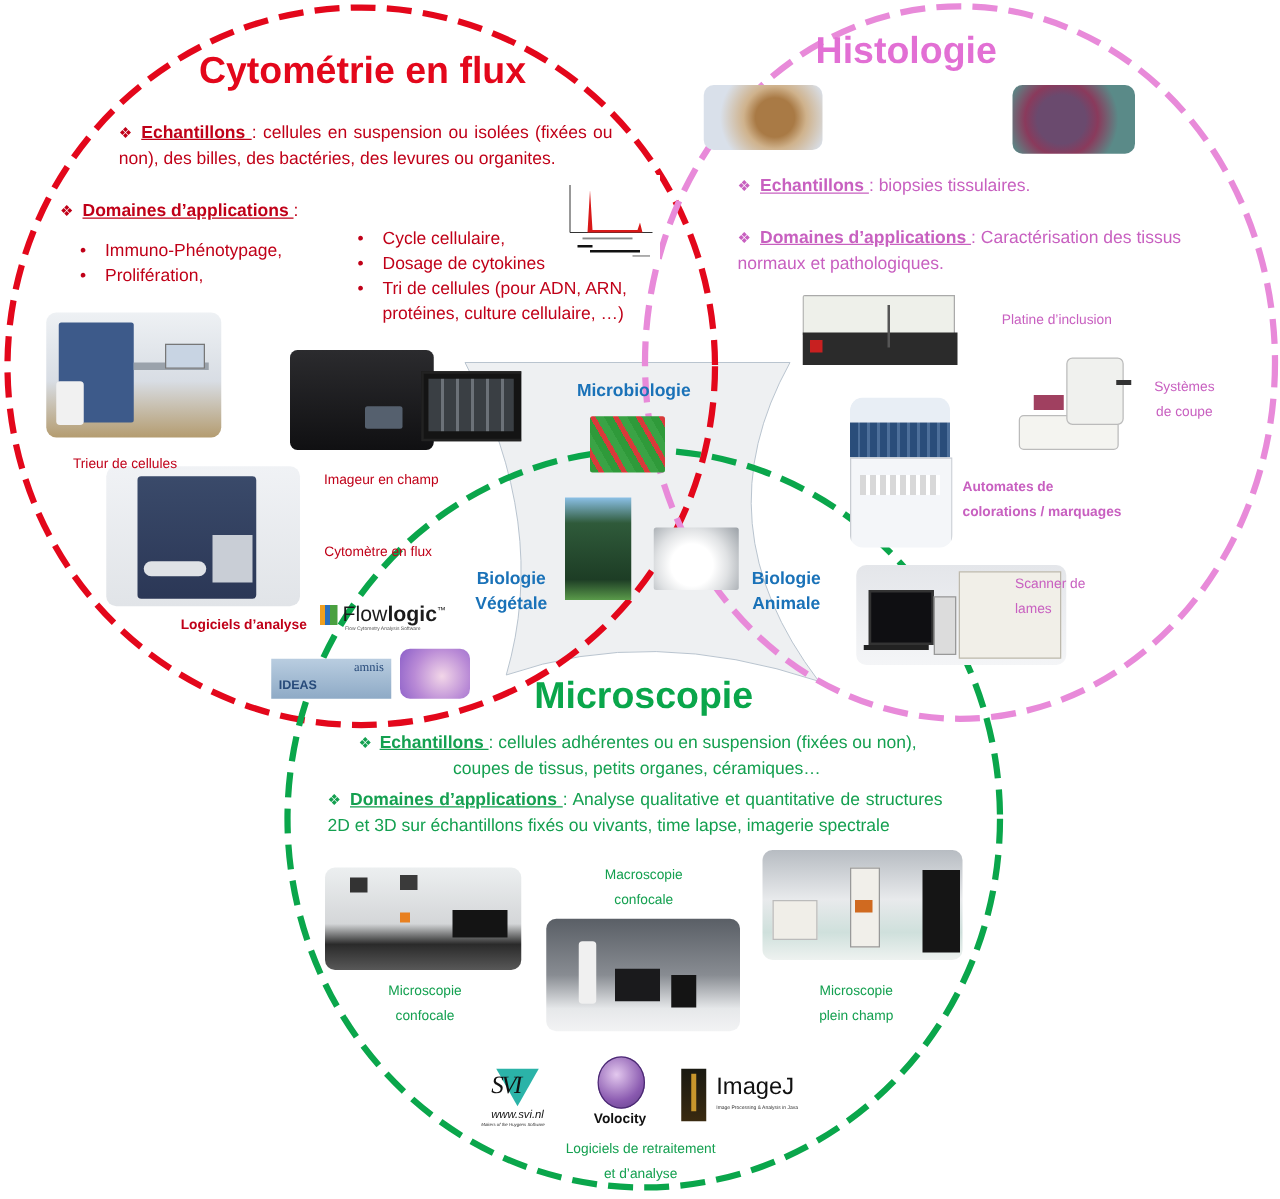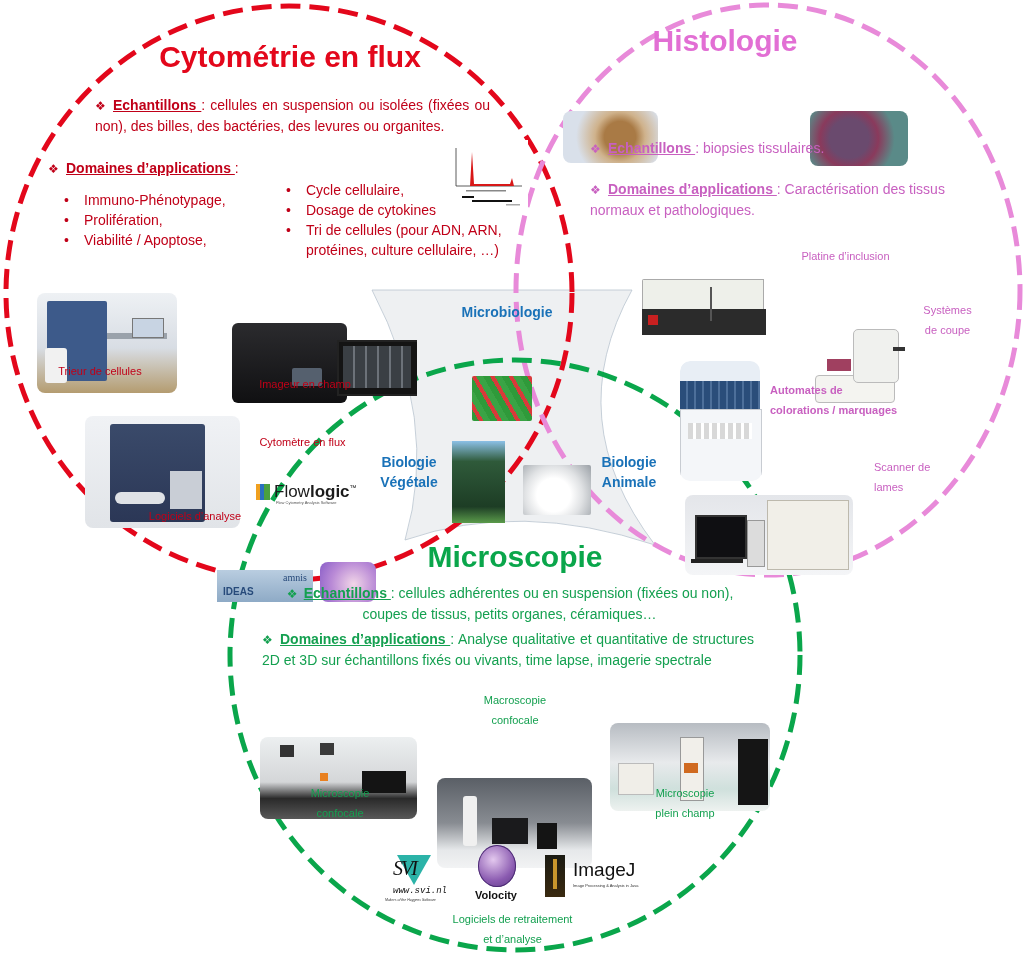--- a/index.html
+++ b/index.html
@@ -15,21 +15,21 @@
   .txt-red { color:#c00018; }
   .txt-pink { color:#c860c0; }
   .txt-green { color:#14a050; }
   .para { font-size:14px; line-height:20px; text-align:justify; }
   .kw { font-weight:bold; text-decoration:underline; }
   .diamond { display:inline-block; width:13px; font-size:12px; margin-right:5px; }
   ul.bul { margin:0; padding:0; list-style:none; font-size:14px; line-height:20px; }
   ul.bul li { position:relative; padding-left:24px; }
   ul.bul li::before { content:"•"; position:absolute; left:4px; top:0; }
   .label { font-size:11px; line-height:20px; text-align:center; }
-  .photo { position:absolute; z-index:2; border-radius:8px; overflow:hidden;margin-top:43px; }
+  .photo { position:absolute; z-index:2; border-radius:8px; overflow:hidden; }
   .center-region { position:absolute; z-index:0; }
 </style>
 </head>
 <body>
 
 <svg class="center-region" width="1024" height="959" style="left:0;top:0;">
   <path d="M 372 290 L 632 290 Q 560 420 655 545 Q 520 500 405 540 Q 440 420 372 290 Z" fill="#eef0f2" stroke="#b9c4cf" stroke-width="0.8"></path>
 </svg>
 
 <svg id="rings">
@@ -44,21 +44,20 @@
   <span class="diamond">❖</span><span class="kw">Echantillons </span><span>: cellules en suspension ou isolées (fixées ou non), des billes, des bactéries, des levures ou organites.</span>
 </div>
 
 <div class="abs para txt-red" style="left:48px;top:158px;width:300px;">
   <span class="diamond">❖</span><span class="kw">Domaines d’applications </span><span>:</span>
 </div>
 
 <ul class="abs bul txt-red" style="left:60px;top:190px;width:210px;">
   <li>Immuno-Phénotypage,</li>
   <li>Prolifération,</li>
-  <li>Viabilité / Apoptose,</li>
 </ul>
 <ul class="abs bul txt-red" style="left:282px;top:180px;width:258px;">
   <li>Cycle cellulaire,</li>
   <li>Dosage de cytokines</li>
   <li>Tri de cellules (pour ADN, ARN, protéines, culture cellulaire, …)</li>
 </ul>
 
 <svg class="abs" style="left:448px;top:140px;" width="80" height="70">
   <rect x="0" y="0" width="80" height="70" fill="#ffffff"></rect>
   <line x1="8" y1="8" x2="8" y2="46" stroke="#333" stroke-width="0.8"></line>
@@ -94,21 +93,21 @@
 </div>
 <div class="abs label txt-red" style="left:230px;top:432px;width:145px;">Cytomètre en flux</div>
 
 <div class="abs" style="left:256px;top:482px;width:110px;height:22px;">
   <span style="position:absolute;left:0;top:2px;width:14px;height:16px;background:linear-gradient(90deg,#f0a020 0 30%,#2a70c0 30% 60%,#4aa040 60%);"></span>
   <span style="position:absolute;left:18px;top:0;font-size:17px;color:#1b1b1b;white-space:nowrap;">
     <span>Flow</span><b>logic</b><sup style="font-size:7px;">™</sup>
   </span>
   <span style="position:absolute;left:20px;top:18px;font-size:4px;color:#555;white-space:nowrap;">Flow Cytometry Analysis Software</span>
 </div>
-<div class="abs label txt-red" style="left:125px;top:506px;width:140px;">Logiciels d’analyse</div>
+<div class="abs label txt-red" style="left:125px;top:490px;width:140px;font-weight:bold;">Logiciels d’analyse</div>
 
 <div class="photo" style="left:217px;top:527px;width:96px;height:32px;border-radius:0;background:linear-gradient(180deg,#b9cde0,#8eaac6);">
   <span style="position:absolute;right:6px;top:2px;font-family:'Liberation Serif',serif;font-size:10px;color:#274a7a;">amnis</span>
   <span style="position:absolute;left:6px;top:16px;font-weight:bold;font-size:10px;color:#274a7a;">IDEAS</span>
 </div>
 <div class="photo" style="left:320px;top:519px;width:56px;height:40px;background:radial-gradient(circle at 60% 55%,#f2d6e8,#b98ad6 55%,#8a5ec8);"></div>
 
 <div class="abs title t-pink" style="left:630px;top:24px;width:190px;font-size:30px;">Histologie</div>
 
 <div class="photo" style="left:563px;top:68px;width:95px;height:52px;background:radial-gradient(circle at 60% 50%,#a97a45 0 25%,#cfb28c 40%,#d9e0ea 70%);"></div>
@@ -150,21 +149,21 @@
   <div>Automates de</div>
   <div>colorations / marquages</div>
 </div>
 
 <div class="photo" style="left:685px;top:452px;width:168px;height:80px;background:linear-gradient(180deg,#e4e6ea,#f4f5f7);">
   <div style="position:absolute;left:10px;top:20px;width:48px;height:40px;background:#0f0f12;border:2px solid #333;"></div>
   <div style="position:absolute;left:62px;top:25px;width:16px;height:45px;background:#dcdcdc;border:1px solid #999;"></div>
   <div style="position:absolute;left:82px;top:5px;width:80px;height:68px;background:#f1efe8;border:1px solid #bdb9ad;"></div>
   <div style="position:absolute;left:6px;top:64px;width:52px;height:4px;background:#222;"></div>
 </div>
-<div class="abs label txt-pink" style="left:874px;top:457px;width:90px;text-align:left;">
+<div class="abs label txt-pink" style="left:812px;top:457px;width:90px;text-align:left;">
   <div>Scanner de</div>
   <div>lames</div>
 </div>
 
 <div class="abs title t-blue" style="left:448px;top:304px;width:118px;font-size:14px;">Microbiologie</div>
 <div class="photo" style="left:472px;top:333px;width:60px;height:45px;border-radius:2px;background:repeating-linear-gradient(60deg,#2f9a3a 0 6px,#d83a3a 6px 10px,#3aa345 10px 16px);"></div>
 <div class="photo" style="left:452px;top:398px;width:53px;height:82px;border-radius:0;background:linear-gradient(180deg,#8bc0e6 0%,#2f5a3a 25%,#1d3d25 80%,#5a9a4a 100%);"></div>
 <div class="photo" style="left:523px;top:422px;width:68px;height:50px;border-radius:2px;background:radial-gradient(circle at 45% 60%,#ffffff 0 35%,#e0e2e4 60%,#9aa0a6);"></div>
 
 <div class="abs title t-blue" style="left:374px;top:452px;width:70px;font-size:14px;line-height:20px;">
@@ -213,21 +212,21 @@
   <div style="position:absolute;left:8px;top:40px;width:34px;height:30px;background:#f0eee8;border:1px solid #bbb;"></div>
 </div>
 <div class="abs label txt-green" style="left:625px;top:783px;width:120px;">
   <div>Microscopie</div>
   <div>plein champ</div>
 </div>
 
 <div class="abs" style="left:385px;top:855px;width:60px;height:50px;">
   <div style="position:absolute;left:12px;top:0;width:0;height:0;border-left:17px solid transparent;border-right:17px solid transparent;border-top:30px solid #2bb3a8;"></div>
   <span style="position:absolute;left:8px;top:2px;font-family:'Liberation Serif',serif;font-style:italic;font-size:20px;color:#111;letter-spacing:-2px;">SVI</span>
-  <span style="position:absolute;left:8px;top:31px;font-family:Liberation Mono, monospace;font-style:italic;font-size:9px;color:#111;white-space:nowrap;">www.svi.nl</span>
+  <span style="position:absolute;left:8px;top:31px;font-family:Liberation Sans, sans-serif;font-style:italic;font-size:9px;color:#111;white-space:nowrap;">www.svi.nl</span>
   <span style="position:absolute;left:0;top:43px;font-size:3.5px;color:#333;white-space:nowrap;font-style:italic;">Makers of the Huygens Software</span>
 </div>
 <div class="abs" style="left:473px;top:845px;width:50px;height:60px;">
   <div style="position:absolute;left:5px;top:0;width:38px;height:42px;border-radius:50%;background:radial-gradient(circle at 40% 35%,#e3c8ee,#8a5ab0 60%,#5a3a82);box-shadow:inset 0 0 0 1px #4a2a72;"></div>
   <span style="position:absolute;left:2px;top:44px;font-size:11px;color:#111;font-weight:bold;white-space:nowrap;">Volocity</span>
 </div>
 <div class="abs" style="left:545px;top:855px;width:120px;height:45px;">
   <div style="position:absolute;left:0;top:0;width:20px;height:42px;background:linear-gradient(180deg,#1a1a12,#3a2a10);">
     <div style="position:absolute;left:8px;top:4px;width:4px;height:30px;background:#c8962c;"></div>
   </div>

